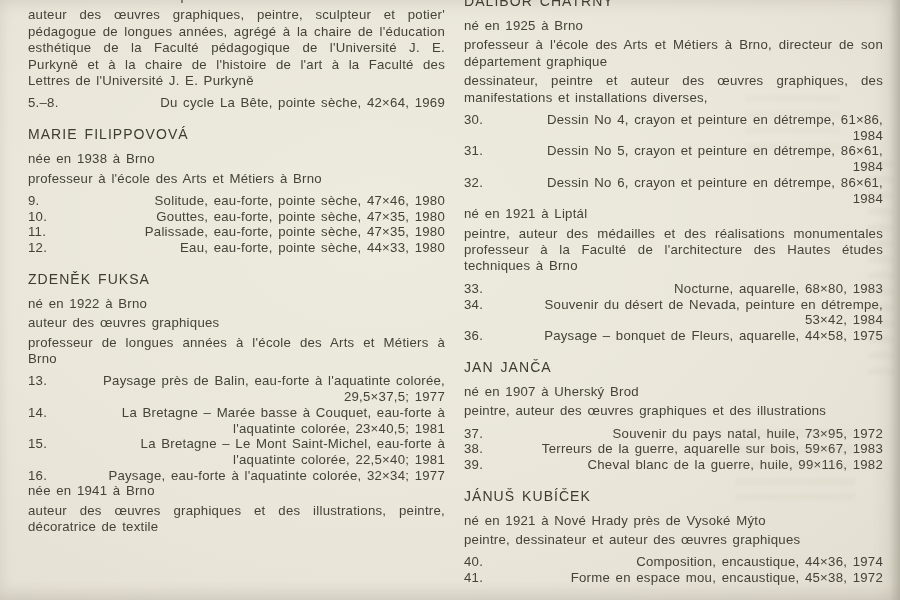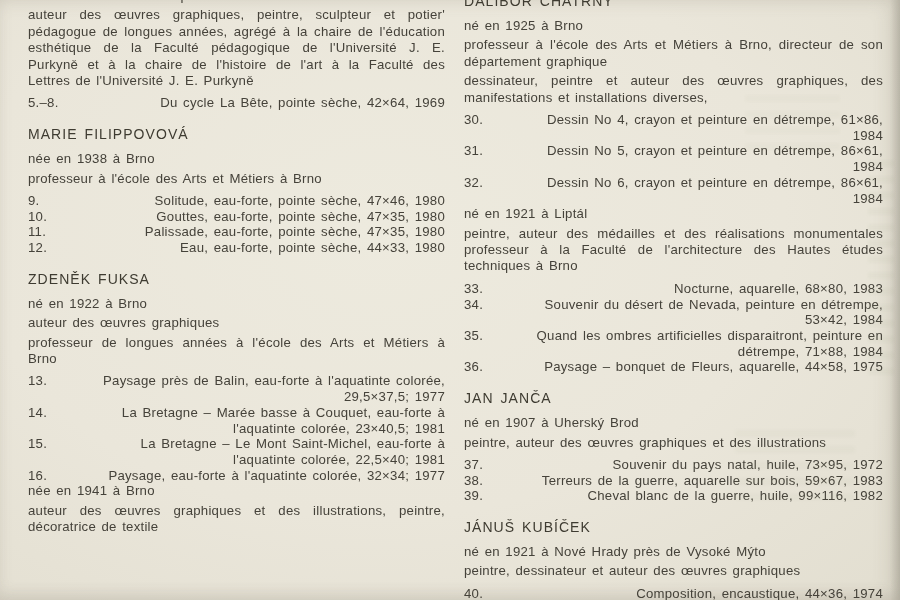--- a/index.html
+++ b/index.html
@@ -183,24 +183,20 @@
         <div class="works">
           <div class="work">
             <span class="work-no">33.</span>
             <span class="work-text">Nocturne, aquarelle, 68×80, 1983</span>
           </div>
           <div class="work">
             <span class="work-no">34.</span>
             <span class="work-text">Souvenir du désert de Nevada, peinture en détrempe, 53×42, 1984</span>
           </div>
           <div class="work">
-            <span class="work-no">35.</span>
-            <span class="work-text">Quand les ombres artificielles disparaitront, peinture en détrempe, 71×88, 1984</span>
-          </div>
-          <div class="work">
             <span class="work-no">36.</span>
             <span class="work-text">Paysage – bonquet de Fleurs, aquarelle, 44×58, 1975</span>
           </div>
         </div>
       </section>
       <section class="artist-section">
         <div class="artist-name">JAN JANČA</div>
         <div class="bio">
           <p>né en 1907 à Uherský Brod</p>
           <p>peintre, auteur des œuvres graphiques et des illustrations</p>

